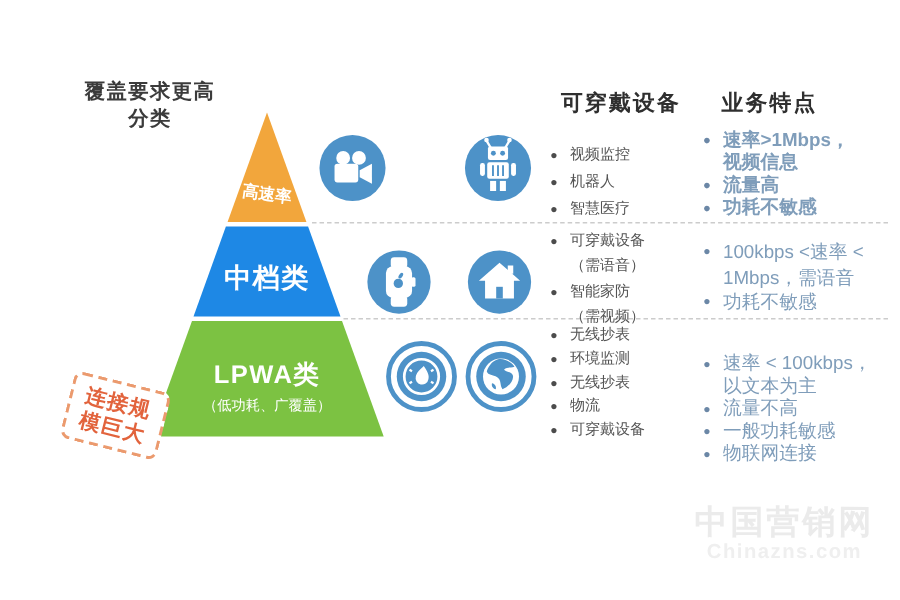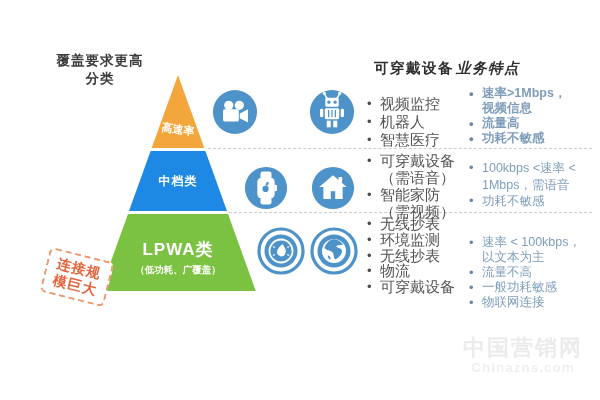--- a/index.html
+++ b/index.html
@@ -14,23 +14,23 @@
     text-align:center; font-weight:bold; font-size:13.5px; line-height:18px;
     color:#3b3b3b; letter-spacing:1px;
   }
   
   svg.pyr{position:absolute; left:0; top:0;}
   .tier-label{
     position:absolute; color:#ffffff; font-weight:bold; text-align:center;
     white-space:nowrap; transform-origin:center;
   }
   .tl1{left:148px; top:122px; width:60px; font-size:11px; transform:rotate(8deg);}
-  .tl2{left:148px; top:173px; width:60px; font-size:12px; letter-spacing:1px;}
+  .tl2{left:148px; top:173px; width:60px; font-size:18px; letter-spacing:1px;}
   .tl3{left:118px; top:238px; width:120px; font-size:17px; letter-spacing:1px;}
-  .tl3 .sub{font-size:9.5px; font-weight:bold; letter-spacing:0; margin-top:3px;}
+  .tl3 .sub{font-size:9.5px; font-weight:normal; letter-spacing:0; margin-top:3px;}
   
   .badge{
     position:absolute; left:44px; top:254px; width:62px; height:42px;
     background:#ffffff; border:2px dashed #eb9a6e; border-radius:6px;
     transform:rotate(14deg); display:flex; flex-direction:column;
     align-items:center; justify-content:center;
     color:var(--badge_text,#e2633c); font-weight:bold; font-size:14px; line-height:17px;
     letter-spacing:1px;
   }
   
@@ -38,23 +38,23 @@
   .rule1{left:208px; top:148px; width:384px;}
   .rule2{left:229px; top:212px; width:363px;}
   
   .icon{position:absolute;}
   
   .col-header{
     position:absolute; font-size:14.5px; font-weight:bold; color:#2f2f2f;
     letter-spacing:1.5px; white-space:nowrap;
   }
   .svc-h{left:374px; top:59px;}
-  .ftr-h{left:456px; top:59px;font-style:italic;}
+  .ftr-h{left:481px; top:59px;}
   .sec{position:absolute; white-space:nowrap;}
-  .svc{left:366px; width:112px; color:#545454; font-size:15px;}
+  .svc{left:366px; width:112px; color:#545454; font-size:10px;}
   .ftr{left:468px; width:128px; color:#7f9dba; font-size:12.5px;}
   .ln{position:relative; padding-left:14px;}
   .ln::before{
     content:"\2022"; position:absolute; left:1px; top:0; font-size:13px;
   }
   .svc .ln::before{color:#4c4c4c;}
   .ftr .ln::before{color:#6b87a6;}
   .ln.cont::before{content:"";}
   .sec .head{padding-left:1px;}
   #svc1 div{line-height:18px;}

